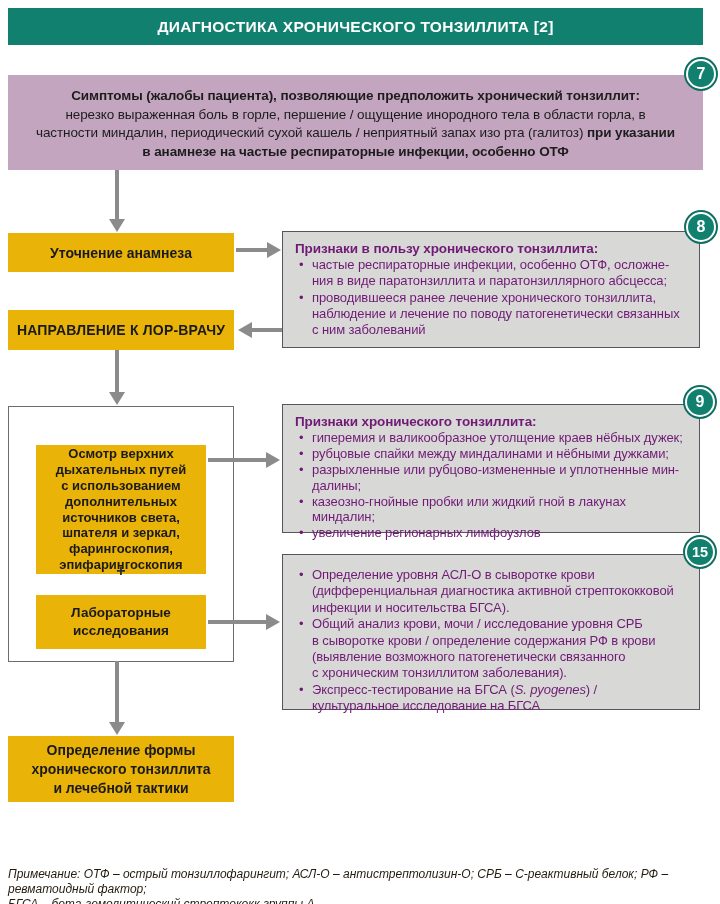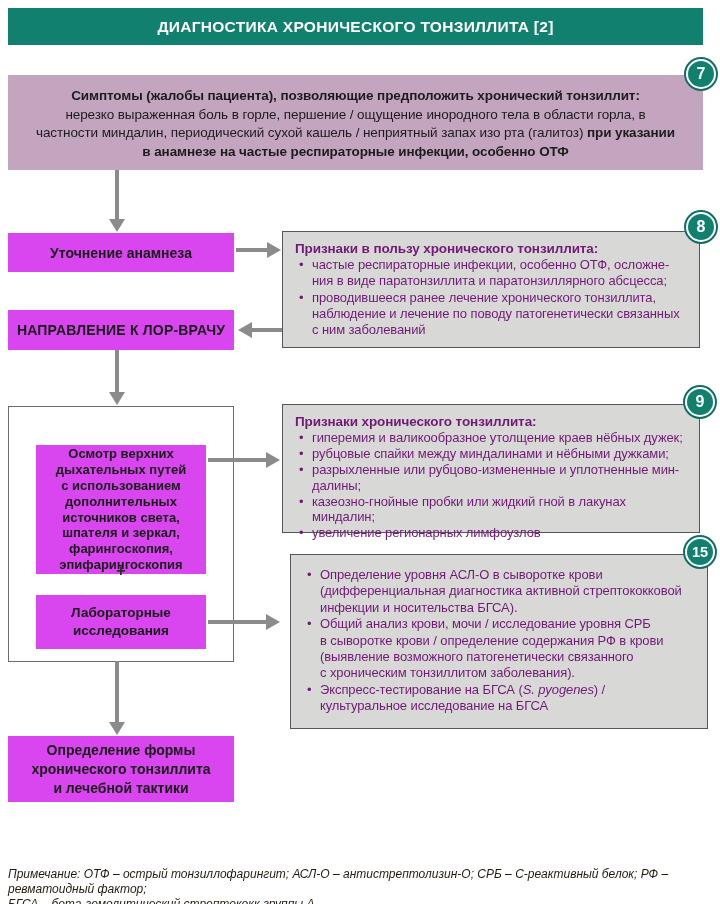--- a/index.html
+++ b/index.html
@@ -22,41 +22,41 @@
   .badge{position:absolute;width:30px;height:30px;border-radius:50%;background:#12806f;
          border:2px solid #fff;box-shadow:0 0 0 2px #0e6e60;box-sizing:border-box;
          color:#fff;font-weight:bold;font-size:16px;display:flex;align-items:center;
          justify-content:center;z-index:6;}
   #b7{left:686px;top:59px;}
   #b8{left:686px;top:212px;}
   #b9{left:685px;top:387px;}
   #b10{left:685px;top:537px;font-size:14.5px;}
 
   
-  .ybox{position:absolute;background:#d946ef;display:flex;align-items:center;justify-content:center;
+  .ybox{position:absolute;background:#eab308;display:flex;align-items:center;justify-content:center;
         text-align:center;font-weight:bold;box-sizing:border-box;}
   #anamnesis{left:8px;top:233px;width:226px;height:39px;font-size:14px;}
   #referral{left:8px;top:310px;width:226px;height:40px;font-size:14px;letter-spacing:.2px;}
   #exam{left:36px;top:421px;width:170px;height:129px;font-size:13px;line-height:15.8px;white-space:pre-line;margin-top:24px;}
   #lab{left:36px;top:595px;width:170px;height:54px;font-size:13.5px;line-height:18px;white-space:pre-line;}
   #outcome{left:8px;top:736px;width:226px;height:66px;font-size:14px;line-height:19px;white-space:pre-line;}
 
   
   .container{position:absolute;left:8px;top:406px;width:226px;height:256px;background:#fff;
              border:1.5px solid #6b6c6e;box-sizing:border-box;}
   .plus{position:absolute;left:8px;top:558px;width:226px;height:26px;display:flex;align-items:center;
         justify-content:center;font-weight:bold;font-size:16px;color:#2a2a2a;z-index:2;}
 
   
   .gbox{position:absolute;left:282px;width:418px;background:#d8d8d7;border:1.3px solid #55565a;
         box-sizing:border-box;padding:9px 8px 0 12px;font-size:13px;line-height:16.2px;
         color:#701a75;letter-spacing:-.1px;z-index:4;}
   #g8{top:231px;height:117px;}
   #g9{top:404px;height:129px;line-height:15.9px;}
-  #g10{top:554px;height:175px;line-height:16.4px;padding-top:12px;margin-left:8px;}
+  #g10{top:554px;height:156px;line-height:16.4px;padding-top:12px;}
   .gtitle{font-weight:bold;font-size:13.5px;}
   .bullet{position:relative;padding-left:17px;white-space:pre-line;}
   .bullet::before{content:"\2022";position:absolute;left:4px;}
   .it{font-style:italic;}
 
   
   .vline{position:absolute;width:4px;background:#8b8b8b;z-index:1;}
   .hline{position:absolute;height:4px;background:#8b8b8b;z-index:5;}
   .head-down{position:absolute;width:0;height:0;border-left:8px solid transparent;
              border-right:8px solid transparent;border-top:13px solid #8b8b8b;z-index:1;}

